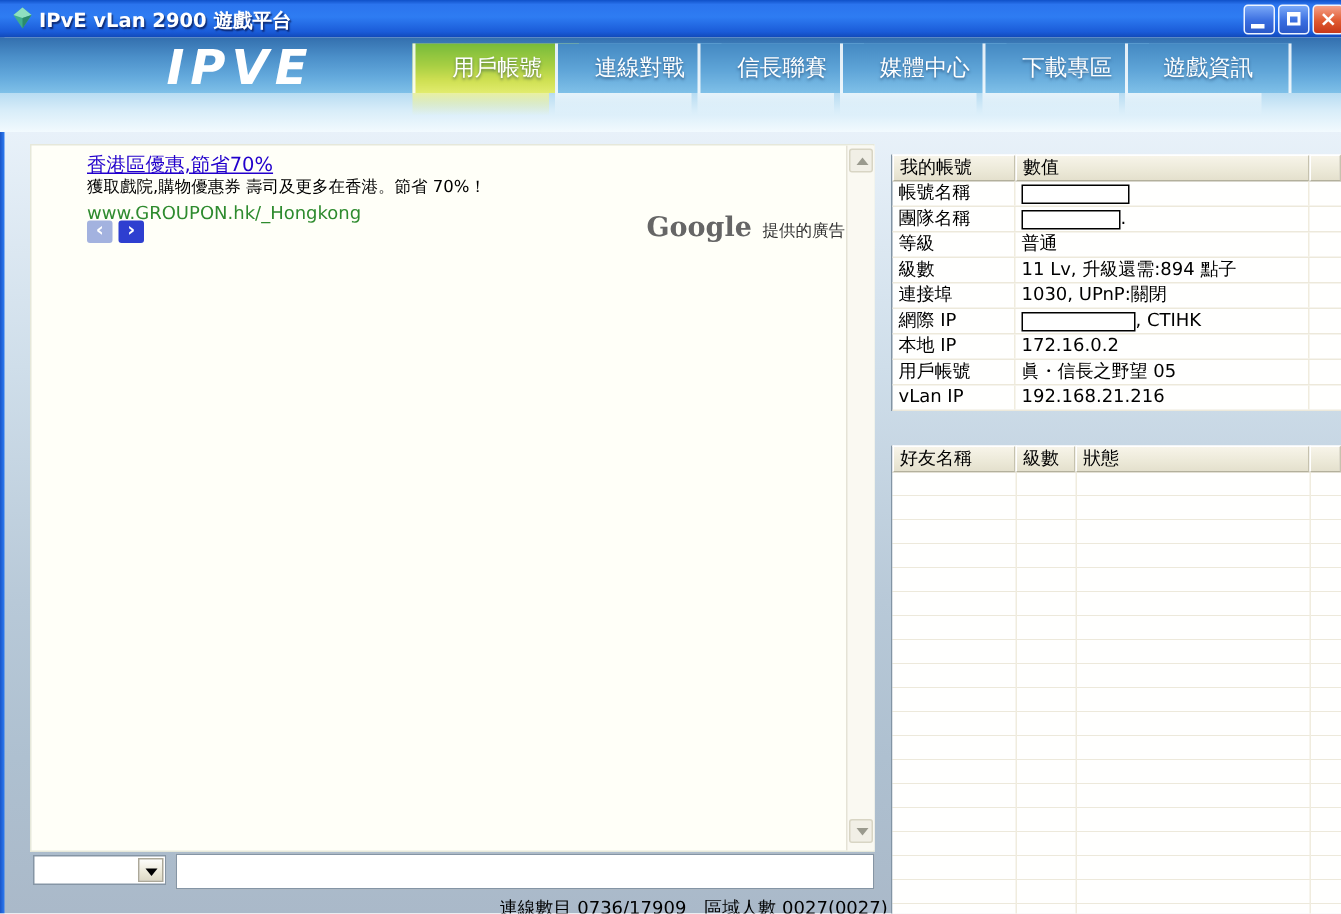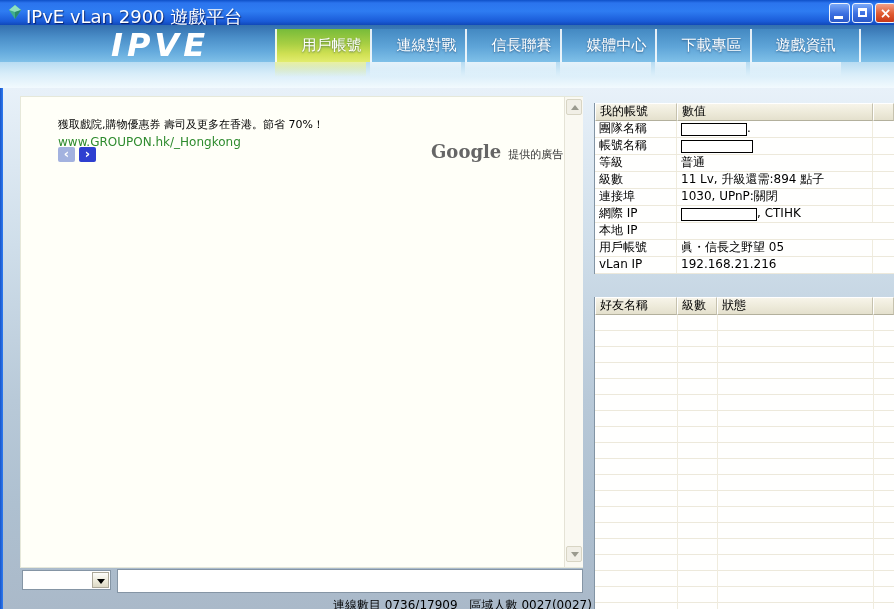--- a/index.html
+++ b/index.html
@@ -3,21 +3,21 @@
 <meta charset="utf-8">
 <style>
   html,body{margin:0;padding:0;background:#fff;}
   body{width:894px;height:609px;overflow:hidden;position:relative;
        font-family:"DejaVu Sans","Liberation Sans",sans-serif;font-size:12px;color:#000;}
   .abs{position:absolute;}
 
   
   #titlebar{left:0;top:0;width:894px;height:25px;
     background:linear-gradient(to bottom,#0f50c8 0%,#2b74ee 12%,#2e7cf2 45%,#1a5bd8 85%,#1048b8 100%);}
-  #title-text{left:26px;top:5px;color:#fff;font-weight:normal;font-size:18px;
+  #title-text{left:26px;top:5px;color:#fff;font-weight:bold;font-size:13px;
     text-shadow:1px 1px 1px rgba(0,0,40,.6);white-space:nowrap;}
   #title-icon{left:7px;top:4px;width:16px;height:16px;}
   .winbtn{top:3px;width:21px;height:20px;border:1px solid #eef4ff;border-radius:3px;
     color:#fff;text-align:center;line-height:18px;font-weight:bold;
     background:linear-gradient(to bottom,#79a8f8 0%,#3a6ee0 55%,#2a58c8 100%);box-sizing:border-box;}
   #btn-min{left:829px;} #btn-max{left:852px;}
   #btn-close{left:875px;background:linear-gradient(to bottom,#f4a088 0%,#e05a30 55%,#c83818 100%);}
   .minbar{position:absolute;left:4px;bottom:3px;width:9px;height:3px;background:#fff;}
   .maxbox{position:absolute;left:5px;top:4px;width:9px;height:9px;border:2px solid #fff;border-top-width:3px;box-sizing:border-box;}
   #btn-close span{font-size:14px;}
@@ -133,20 +133,21 @@
     <div class="tabglow abs" style="left: 465px;"></div>
     <div class="tab abs" style="left: 560px;">媒體中心</div>
     <div class="tabglow abs" style="left: 560px;"></div>
     <div class="tab abs" style="left: 655px;">下載專區</div>
     <div class="tabglow abs" style="left: 655px;"></div>
     <div class="tab abs last-edge" style="left: 750px;">遊戲資訊</div>
     <div class="tabglow abs" style="left: 750px;"></div>
   </div>
 
 <div id="panel-left" class="abs">
+  <div id="ad-headline" class="abs">香港區優惠,節省70%</div>
   <div id="ad-body" class="abs">獲取戲院,購物優惠券 壽司及更多在香港。節省 70%！</div>
   <div id="ad-url" class="abs">www.GROUPON.hk/_Hongkong</div>
   <div id="ad-prev" class="ad-arrow abs">‹</div>
   <div id="ad-next" class="ad-arrow abs">›</div>
   <div id="google-line" class="abs">
     <span id="google-word">Google</span><span id="google-suffix">提供的廣告</span>
   </div>
   <div id="lp-scroll" class="abs">
     <div id="sbtn-up" class="sbtn abs">
         <span class="tri-up"></span>
@@ -158,30 +159,30 @@
 </div>
 
 <div id="account-table" class="datatable abs">
   <div class="thead" id="account-head">
       <div class="th" style="width: 82px;">我的帳號</div>
       <div class="th" style="width: 196px;">數值</div>
       <div class="th" style="width: 22px; flex: 1 1 0%;"></div>
     </div>
   <div id="account-body">
       <div class="trow">
+        <div class="td" style="width: 82px;">帳號名稱</div>
+        <div class="td" style="width: 196px;"><span class="redact" style="width: 72px;"></span></div>
+        <div class="td" style="flex: 1 1 0%; border-right: none;"></div>
+      </div>
+      <div class="trow">
         <div class="td" style="width: 82px;">團隊名稱</div>
         <div class="td" style="width: 196px;"><span class="redact" style="width: 66px;"></span>.</div>
         <div class="td" style="flex: 1 1 0%; border-right: none;"></div>
       </div>
       <div class="trow">
-        <div class="td" style="width: 82px;">帳號名稱</div>
-        <div class="td" style="width: 196px;"><span class="redact" style="width: 72px;"></span></div>
-        <div class="td" style="flex: 1 1 0%; border-right: none;"></div>
-      </div>
-      <div class="trow">
         <div class="td" style="width: 82px;">等級</div>
         <div class="td" style="width: 196px;">普通</div>
         <div class="td" style="flex: 1 1 0%; border-right: none;"></div>
       </div>
       <div class="trow">
         <div class="td" style="width: 82px;">級數</div>
         <div class="td" style="width: 196px;">11 Lv, 升級還需:894 點子</div>
         <div class="td" style="flex: 1 1 0%; border-right: none;"></div>
       </div>
       <div class="trow">
@@ -189,20 +190,21 @@
         <div class="td" style="width: 196px;">1030, UPnP:關閉</div>
         <div class="td" style="flex: 1 1 0%; border-right: none;"></div>
       </div>
       <div class="trow">
         <div class="td" style="width: 82px;">網際 IP</div>
         <div class="td" style="width: 196px;"><span class="redact" style="width: 76px;"></span>, CTIHK</div>
         <div class="td" style="flex: 1 1 0%; border-right: none;"></div>
       </div>
       <div class="trow">
         <div class="td" style="width: 82px;">本地 IP</div>
+        <div class="td" style="width: 196px;">172.16.0.2</div>
         <div class="td" style="flex: 1 1 0%; border-right: none;"></div>
       </div>
       <div class="trow">
         <div class="td" style="width: 82px;">用戶帳號</div>
         <div class="td" style="width: 196px;">眞・信長之野望 05</div>
         <div class="td" style="flex: 1 1 0%; border-right: none;"></div>
       </div>
       <div class="trow">
         <div class="td" style="width: 82px;">vLan IP</div>
         <div class="td" style="width: 196px;">192.168.21.216</div>

